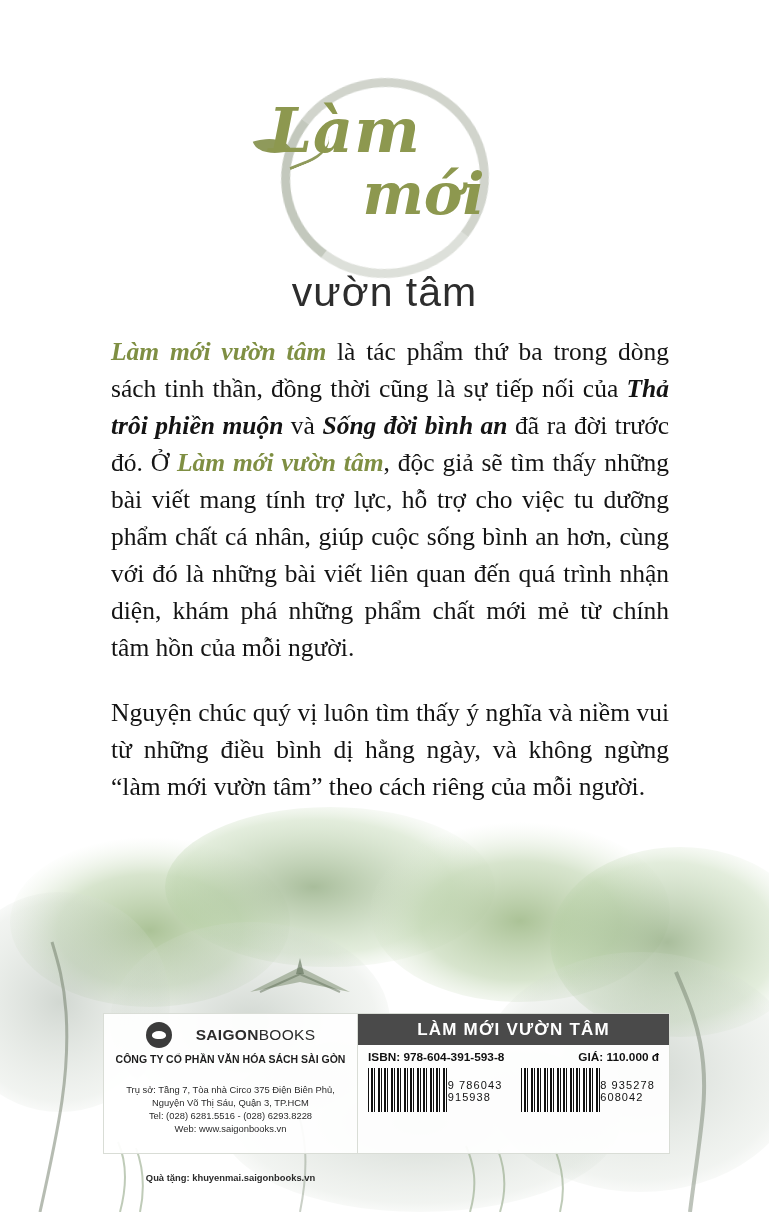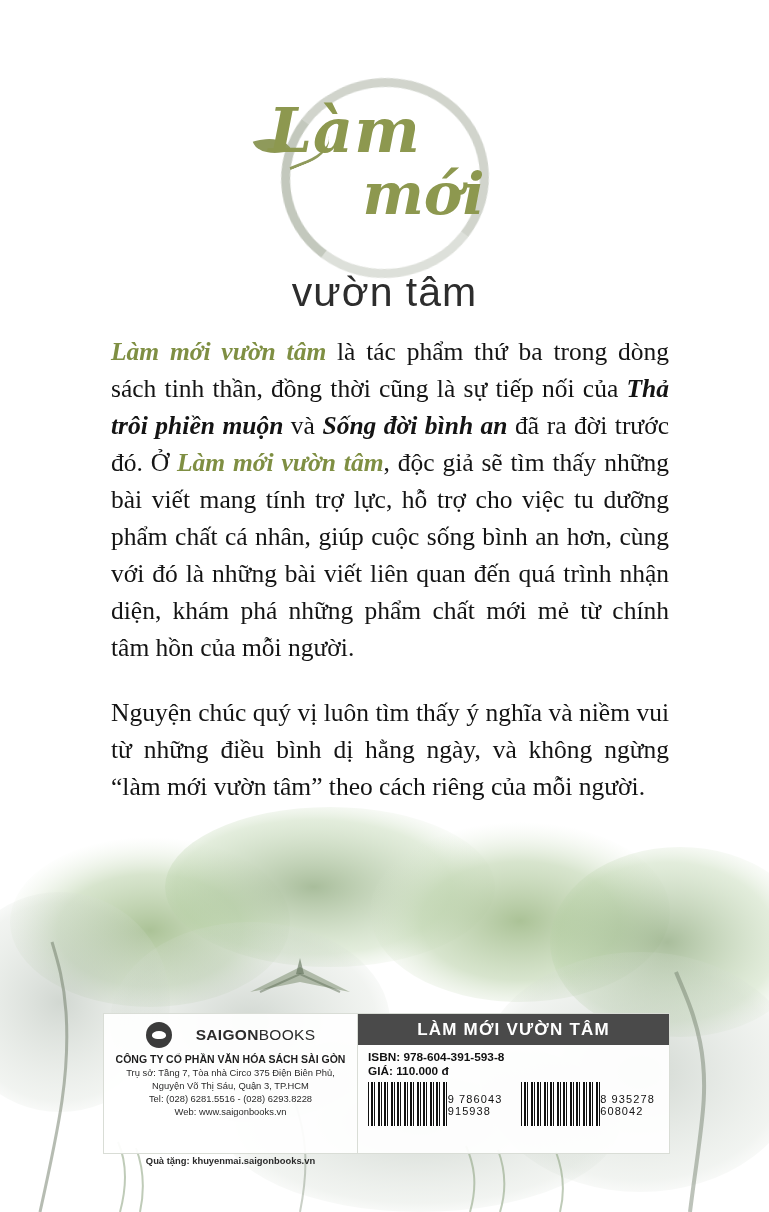--- a/index.html
+++ b/index.html
@@ -191,21 +191,21 @@
     font-size: 15.5px;
     font-weight: 700;
     letter-spacing: .3px;
     color: #2b2b2b;
   }
   .pub-name .thin { font-weight: 400; }
   .pub-company {
     font-size: 10.5px;
     font-weight: 700;
     color: #1d1d1d;
-    margin-bottom: 1px;
+    margin-bottom: 18px;
   }
   .pub-line {
     font-size: 9.4px;
     line-height: 13px;
     color: #2a2a2a;
   }
   .pub-line.bold { font-weight: 700; margin-top: 36px; }
 
   .barcode-side {
     flex: 1;
@@ -223,21 +223,20 @@
     padding: 6px 0 5px 0;
   }
   .meta-row {
     display: flex;
     justify-content: space-between;
     padding: 5px 10px 2px 10px;
     font-family: "Liberation Sans", sans-serif;
     font-size: 11.8px;
     font-weight: 700;
     color: #111;
-    flex-direction: column;
   }
   .codes {
     display: flex;
     gap: 14px;
     padding: 2px 10px 6px 10px;
   }
   .code {
     flex: 1;
     display: flex;
     flex-direction: row;

